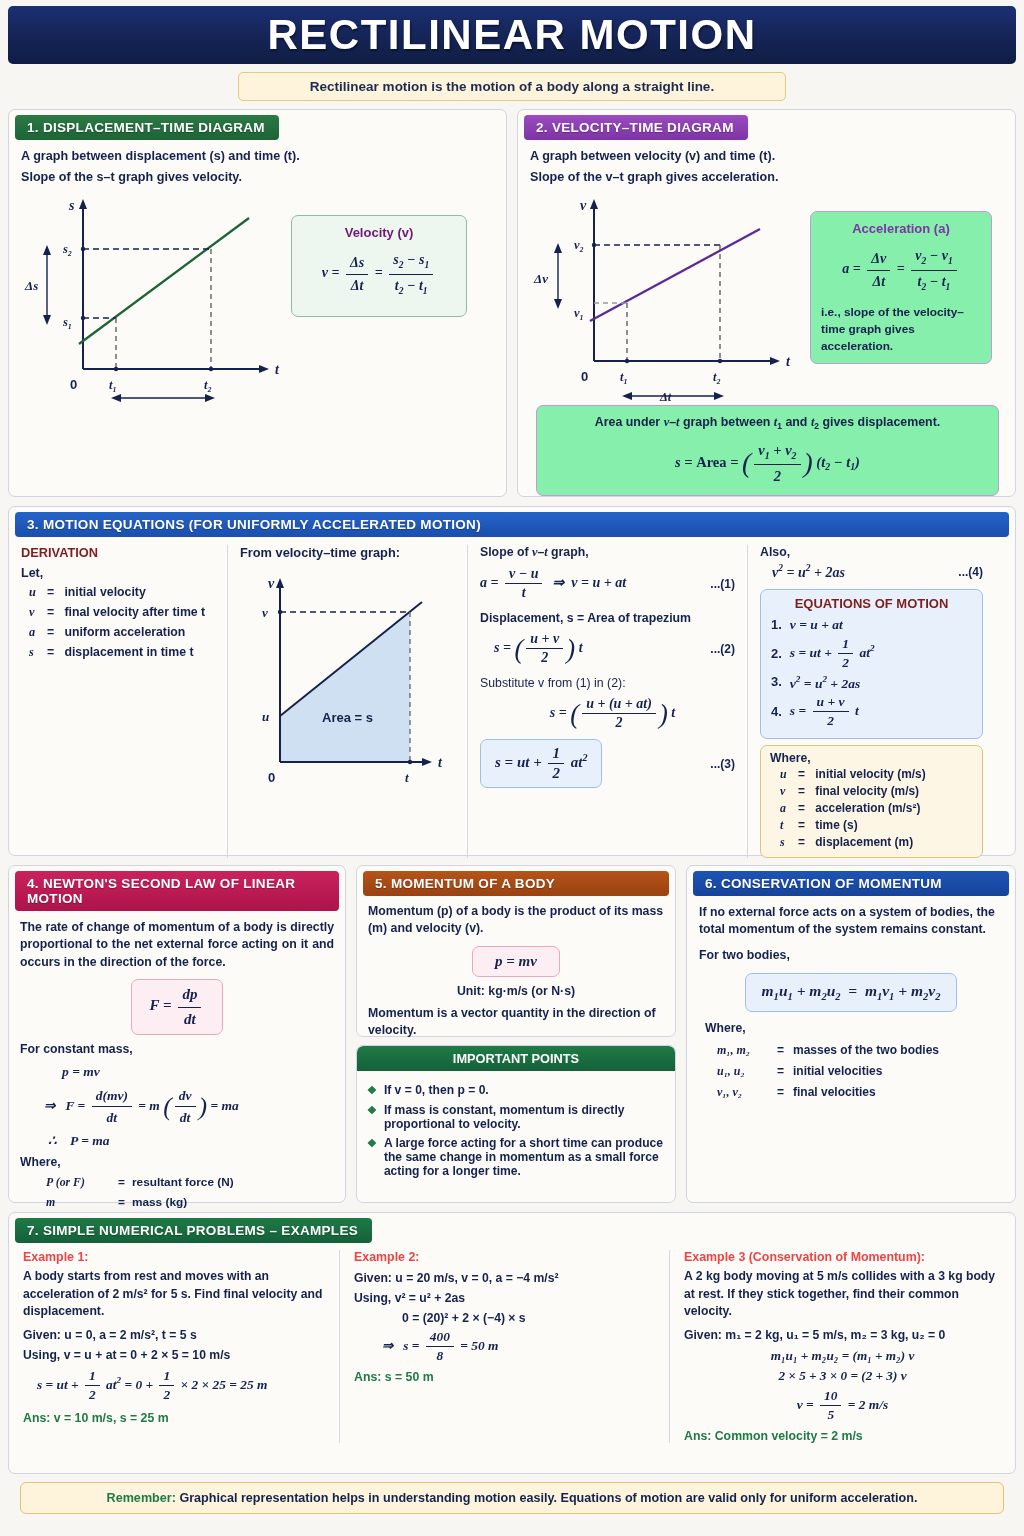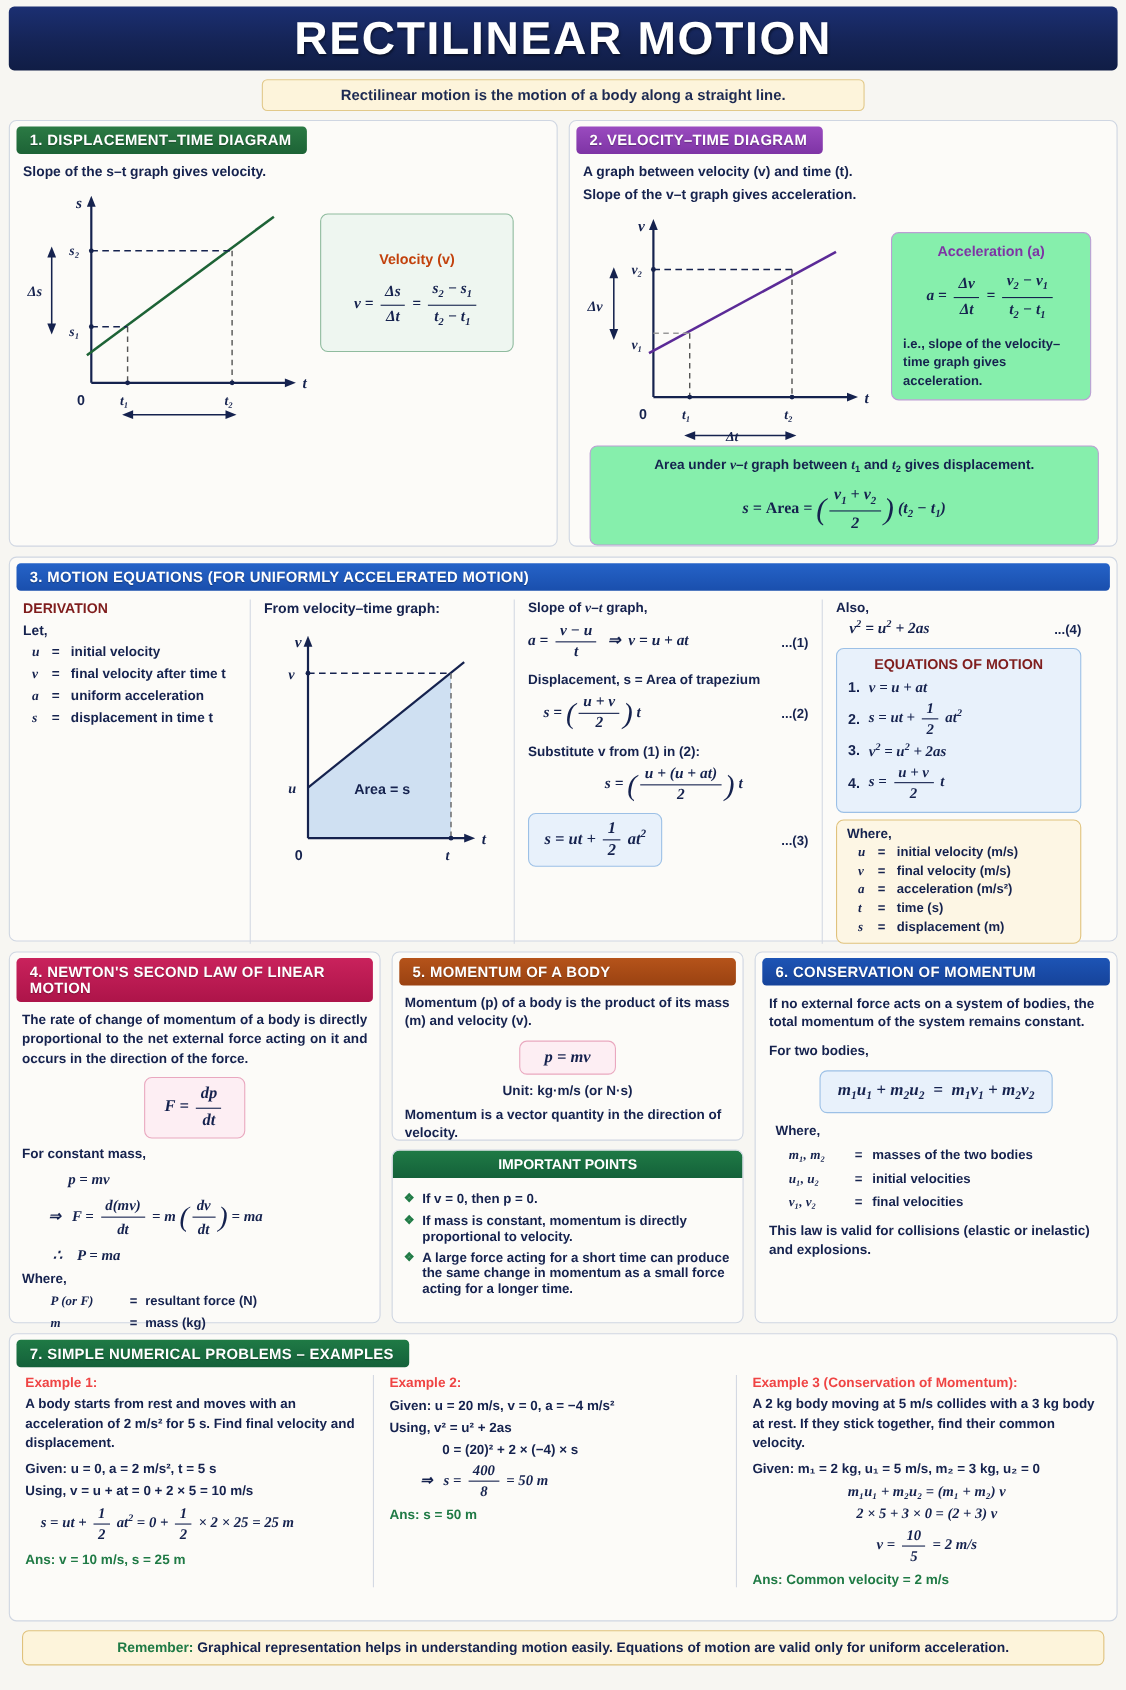--- a/index.html
+++ b/index.html
@@ -118,20 +118,21 @@
   <div class="banner">
     <h1>RECTILINEAR MOTION</h1>
   </div>
   <div class="subtitle">Rectilinear motion is the motion of a body along a straight line.</div>
 
   <div class="row1">
 
     <div class="panel p1">
       <div class="hdr green">1. DISPLACEMENT–TIME DIAGRAM</div>
       <div class="body">
+        <div class="ln">A graph between displacement (s) and time (t).</div>
         <div class="ln">Slope of the s–t graph gives velocity.</div>
 
         <div class="flexwrap" style="margin-top:6px;">
 
           <svg width="268" height="210" viewBox="0 0 268 210">
             <text x="48" y="17" font-size="14" font-style="italic" font-family="Liberation Serif, serif" font-weight="bold" fill="#15224e">s</text>
             <line x1="62" y1="12" x2="62" y2="176" stroke="#15224e" stroke-width="2"></line>
             <polygon points="62,6 58,16 66,16" fill="#15224e"></polygon>
             <line x1="62" y1="176" x2="242" y2="176" stroke="#15224e" stroke-width="2"></line>
             <polygon points="248,176 238,172 238,180" fill="#15224e"></polygon>
@@ -158,21 +159,21 @@
             <polygon points="26,52 22,62 30,62" fill="#15224e"></polygon>
               <polygon points="26,132 22,122 30,122" fill="#15224e"></polygon>
             <text x="4" y="97" font-size="13" font-style="italic" font-family="Liberation Serif, serif" font-weight="bold" fill="#15224e">Δs</text>
 
             <line x1="98" y1="205" x2="186" y2="205" stroke="#15224e" stroke-width="1.4"></line>
             <polygon points="90,205 100,201 100,209" fill="#15224e"></polygon>
               <polygon points="194,205 184,201 184,209" fill="#15224e"></polygon>
           </svg>
 
           <div class="fbox green" style="width:176px;margin-left:2px;margin-top:22px;">
-            <div class="fbox-title" style="color:#c2410c;margin-top:24px;">Velocity (v)</div>
+            <div class="fbox-title" style="color:#701a75;">Velocity (v)</div>
             <div class="eqn" style="font-size:14px;margin:8px 0 10px 0;">
               v&nbsp;=&nbsp;<span class="frac"><span class="num">Δs</span><span class="den">Δt</span></span>&nbsp;=&nbsp;<span class="frac"><span class="num">s<sub>2</sub> − s<sub>1</sub></span><span class="den">t<sub>2</sub> − t<sub>1</sub></span></span>
             </div>
           </div>
         </div>
       </div>
     </div>
 
     <div class="panel p2">
       <div class="hdr purple">2. VELOCITY–TIME DIAGRAM</div>
@@ -278,21 +279,21 @@
           </div>
           <div style="font-size:12px;font-weight:bold;">...(1)</div>
         </div>
         <div style="font-weight:bold;font-size:12.3px;">Displacement,  s  =  Area of trapezium</div>
         <div style="display:flex;align-items:center;justify-content:space-between;margin:6px 0 10px 0;">
           <div class="eqn" style="font-size:14px;padding-left:14px;">
             s&nbsp;=&nbsp;<span class="paren">(</span><span class="frac"><span class="num">u + v</span><span class="den">2</span></span><span class="paren">)</span> t
           </div>
           <div style="font-size:12px;font-weight:bold;">...(2)</div>
         </div>
-        <div style="font-weight:bold;font-size:12.3px;">Substitute v from (1) in (2):</div>
+        <div style="font-weight:normal;font-size:12.3px;">Substitute v from (1) in (2):</div>
         <div class="eqn" style="font-size:14px;margin:6px 0 8px 10px;">
           s&nbsp;=&nbsp;<span class="paren">(</span><span class="frac"><span class="num">u + (u + at)</span><span class="den">2</span></span><span class="paren">)</span> t
         </div>
         <div style="display:flex;align-items:center;justify-content:space-between;">
           <div class="fbox blue" style="padding:5px 14px;">
             <div class="eqn" style="font-size:15px;">
               s = ut + <span class="frac"><span class="num">1</span><span class="den">2</span></span> at<sup>2</sup>
             </div>
           </div>
           <div style="font-size:12px;font-weight:bold;">...(3)</div>
@@ -440,21 +441,20 @@
               <span style="width:60px;font-family:'Liberation Serif',serif;font-style:italic;">u₁, u₂</span>
               <span style="width:16px;">=</span>
               <span>initial velocities</span>
             </div>
           <div style="display:flex;margin:4px 0;">
               <span style="width:60px;font-family:'Liberation Serif',serif;font-style:italic;">v₁, v₂</span>
               <span style="width:16px;">=</span>
               <span>final velocities</span>
             </div>
         </div>
-        <div style="font-weight:bold;font-size:12.3px;margin-top:10px;">This law is valid for collisions (elastic or inelastic) and explosions.</div>
       </div>
     </div>
   </div>
 
   <div class="panel p7">
     <div class="hdr darkgreen">7. SIMPLE NUMERICAL PROBLEMS – EXAMPLES</div>
     <div style="display:flex;margin-top:7px;">
 
       <div class="ex" style="width:330px;">
         <div class="extitle" style="font-size:12.4px;">Example 1:</div>

